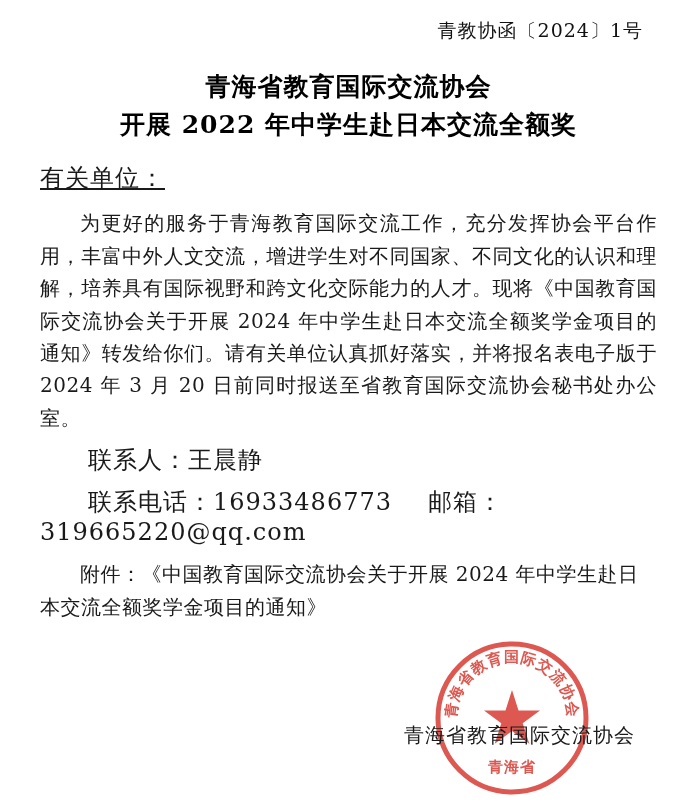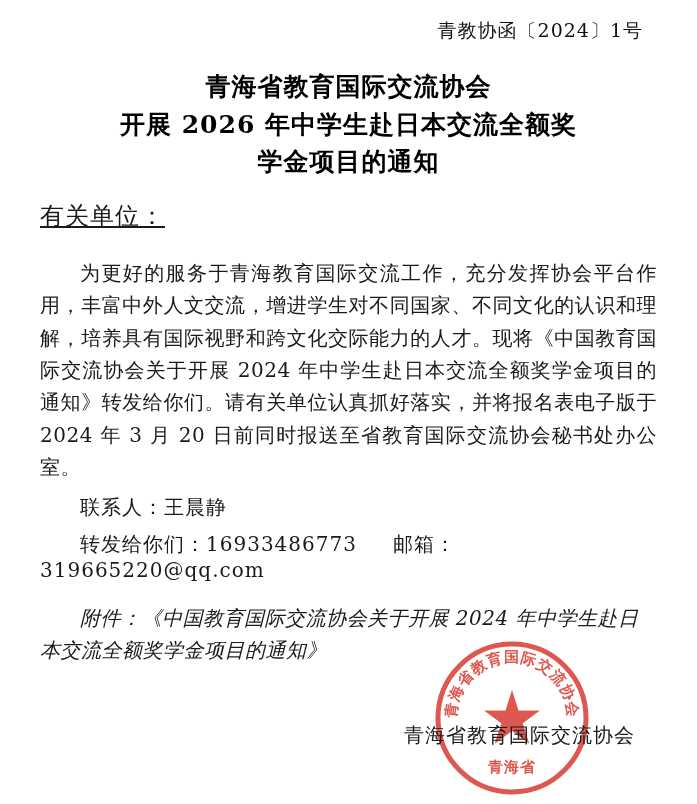--- a/index.html
+++ b/index.html
@@ -44,45 +44,44 @@
     white-space: nowrap;
   }
   .salutation {
     margin-top: 16px;
     font-size: 24px;
     letter-spacing: 1px;
     line-height: 1.6;
     text-decoration: underline;
   }
   .body-para {
-    margin-top: 22px;
+    margin-top: 10px;
     font-size: 20px;
     line-height: 1.62;
     text-align: justify;
     text-justify: inter-ideograph;
     letter-spacing: 0.5px;
     text-indent: 2em;
   }
   .contact-line {
     margin-top: 10px;
-    font-size: 20px;
+    font-size: 24px;
     letter-spacing: 1px;
     text-indent: 2em;
   }
   .contact-line .gap {
     display: inline-block;
     width: 36px;
   }
   .attachment-para {
-    margin-top: 20px;
+    margin-top: 12px;
     font-size: 20px;
     line-height: 1.62;
     text-indent: 2em;
     letter-spacing: 0.5px;
-    font-style: italic;
   }
   .signature {
     position: absolute;
     right: 62px;
     bottom: 52px;
     text-align: left;
     font-size: 20px;
     line-height: 1.7;
     letter-spacing: 1px;
   }
@@ -110,34 +109,33 @@
 </style>
 </head>
 <body>
 
 <div class="page">
 
   <div class="doc-number">青教协函〔2024〕1号</div>
 
   <div class="title-block">
     <span class="title-line">青海省教育国际交流协会</span>
-    <span class="title-line">开展 2026 年中学生赴日本交流全额奖</span>
-    <span class="title-line">学金项目的通知</span>
+    <span class="title-line">开展 2022 年中学生赴日本交流全额奖</span>
   </div>
 
   <div class="salutation">有关单位：</div>
 
   <div class="body-para">为更好的服务于青海教育国际交流工作，充分发挥协会平台作用，丰富中外人文交流，增进学生对不同国家、不同文化的认识和理解，培养具有国际视野和跨文化交际能力的人才。现将《中国教育国际交流协会关于开展 2024 年中学生赴日本交流全额奖学金项目的通知》转发给你们。请有关单位认真抓好落实，并将报名表电子版于 2024 年 3 月 20 日前同时报送至省教育国际交流协会秘书处办公室。</div>
 
   <div class="contact-line">
     <span>联系人：</span><span>王晨静</span>
   </div>
 
   <div class="contact-line">
-    <span>转发给你们：</span><span>16933486773</span><span class="gap"></span><span>邮箱：</span><span>319665220@qq.com</span>
+    <span>联系电话：</span><span>16933486773</span><span class="gap"></span><span>邮箱：</span><span>319665220@qq.com</span>
   </div>
 
   <div class="attachment-para">附件：《中国教育国际交流协会关于开展 2024 年中学生赴日本交流全额奖学金项目的通知》</div>
 
   <div class="seal">
     <svg width="160" height="160" viewBox="0 0 160 160" xmlns="http://www.w3.org/2000/svg">
       <g opacity="0.82">
         <circle cx="80" cy="80" r="74" fill="none" stroke="#d5342a" stroke-width="5"></circle>
         <path id="sealArc" d="M 80,80 m -56,0 a 56,56 0 1,1 112,0" fill="none" stroke="none"></path>
         <text class="seal-text" fill="#d5342a">

